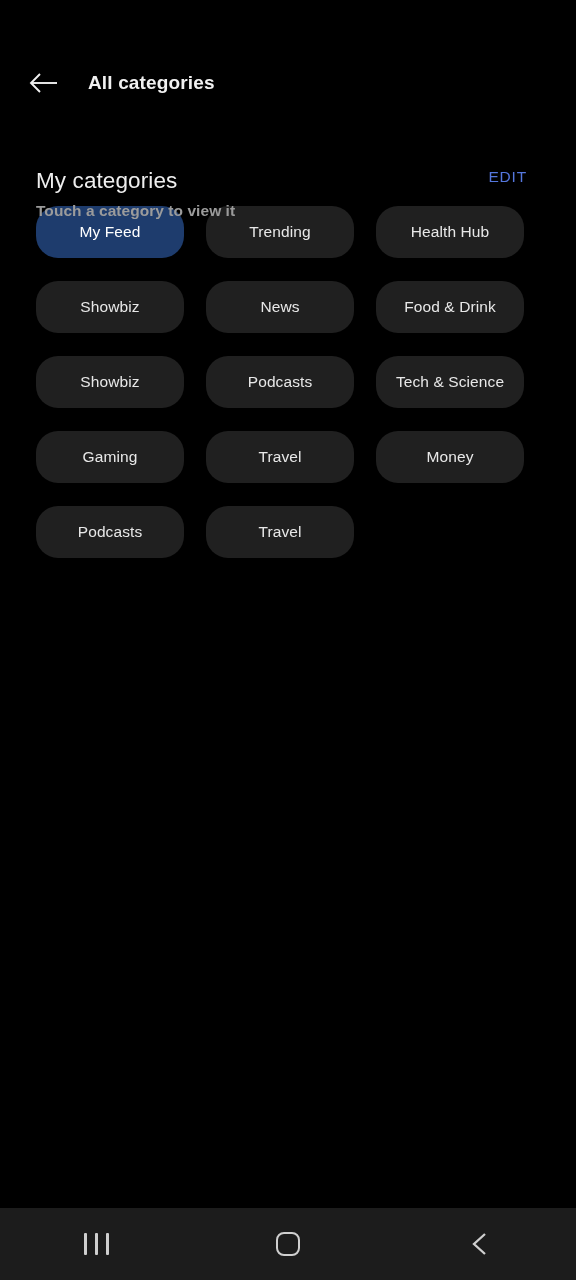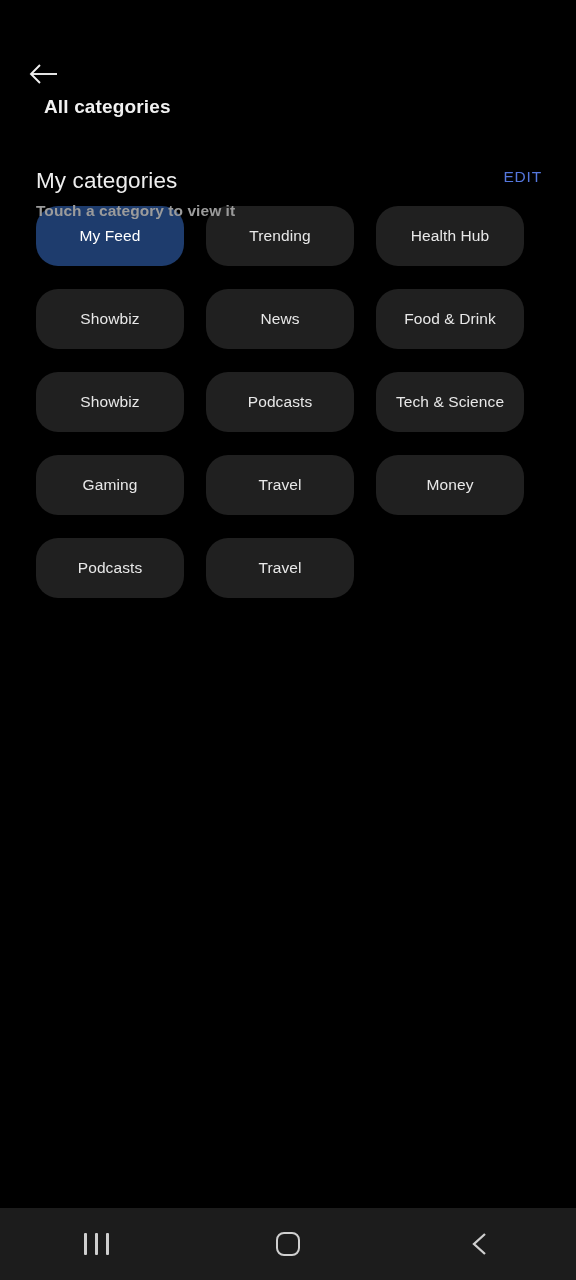--- a/index.html
+++ b/index.html
@@ -22,23 +22,23 @@
   .status-bar {
     height: 52px;
     width: 100%;
     background: #000000;
   }
 
   
   .app-bar {
     height: 62px;
     display: flex;
+    align-items: center;
     padding-left: 22px;
     background: #000000;
-    flex-direction: column;
   }
 
   .back-arrow-btn {
     width: 44px;
     height: 44px;
     display: flex;
     align-items: center;
     justify-content: center;
     cursor: pointer;
     background: none;
@@ -77,21 +77,21 @@
     font-size: 15.5px;
     color: #9b9b9b;
     line-height: 22px;
     margin-top: 5px;
     letter-spacing: 0.05px;
     font-weight: bold;
   }
 
   .edit-button {
     position: absolute;
-    right: 28px;
+    right: 43px;
     top: 50px;
     font-size: 15.5px;
     font-weight: normal;
     color: #5577dd;
     letter-spacing: 0.8px;
     background: none;
     border: none;
     font-family: "Liberation Sans", sans-serif;
     cursor: pointer;
     padding: 4px 6px;
@@ -102,21 +102,21 @@
     padding: 0 36px 0 36px;
     margin-top: 0px;
     display: grid;
     grid-template-columns: 148px 148px 148px;
     column-gap: 22px;
     row-gap: 23px;
     justify-content: start;
   }
 
   .chip {
-    height: 60px;
+    height: 52px;
     border-radius: 22px;
     background: #202020;
     color: #e8e8e8;
     font-size: 15.5px;
     font-family: "Liberation Sans", sans-serif;
     display: flex;
     align-items: center;
     justify-content: center;
     border: none;
     cursor: pointer;

